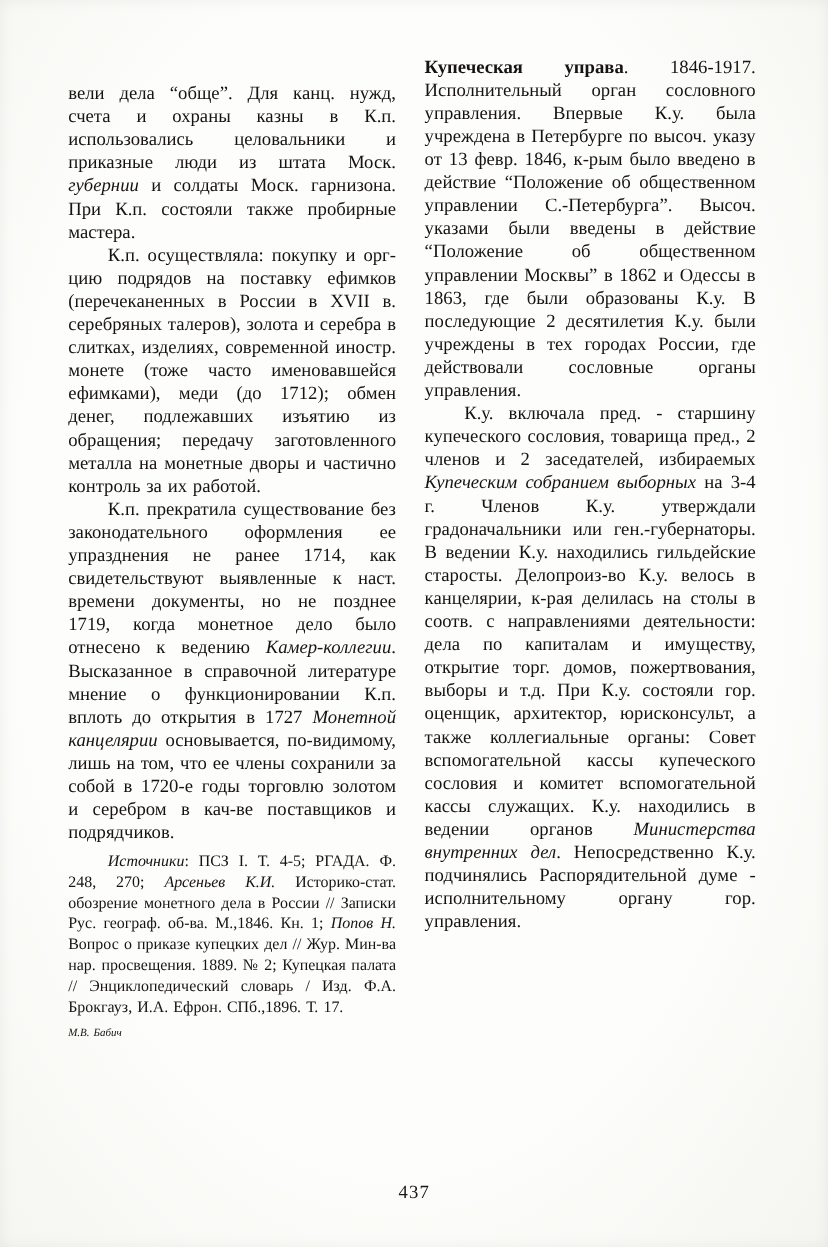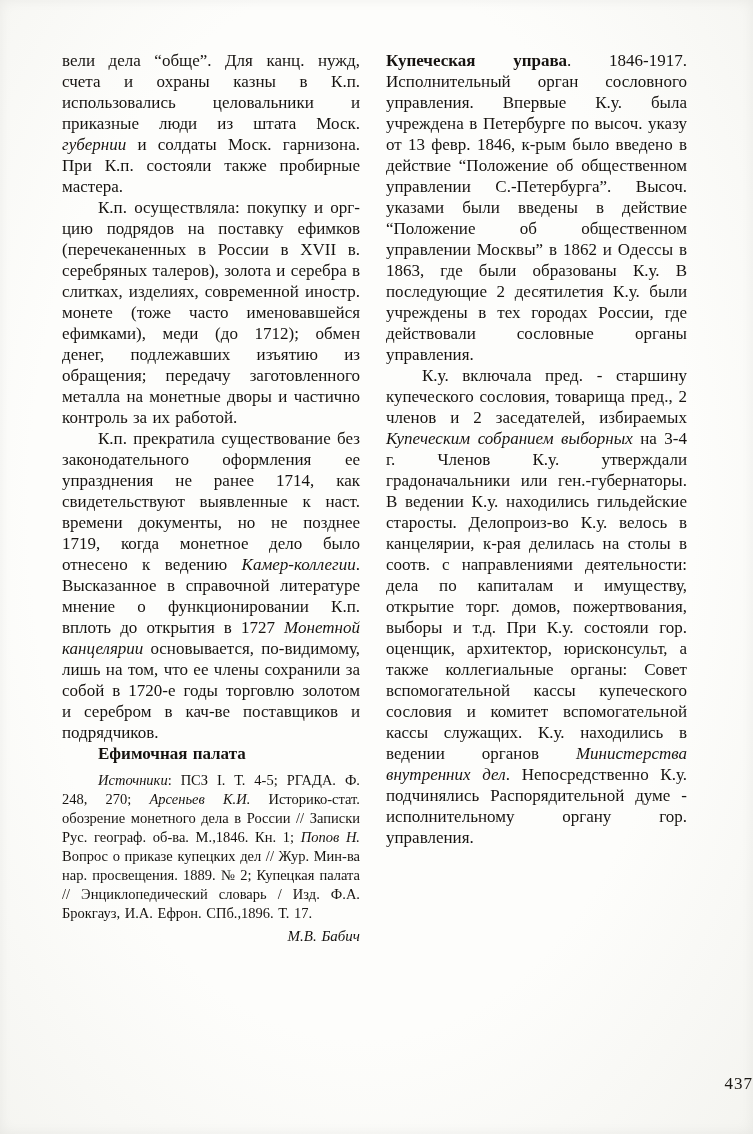--- a/index.html
+++ b/index.html
@@ -26,63 +26,61 @@
     gap: 26px;
   }
   .col {
     font-size: 17px;
     line-height: 21px;
     text-align: justify;
     hyphens: auto;
     -webkit-hyphens: auto;
     word-spacing: 1px;
   }
-  .col-left  { width: 298px; }
+  .col-left  { width: 298px; margin-top: 24px; }
   .col-right { width: 301px; }
   .para {
     margin: 0;
     text-indent: 36px;
   }
   .para.body-noindent { text-indent: 0; }
   .para.synonym-label { margin-top: 11px; }
   .para.synonym-value { }
   .para.sources {
     margin-top: 7px;
     font-size: 14.5px;
     line-height: 19px;
   }
   .para.author {
     text-indent: 0;
-    text-align: right;
     margin-top: 3px;
-    font-size: 15px;
+    font-size: 10px;
   }
   .it { font-style: italic; }
   .bd { font-weight: bold; }
   .pagenum {
     position: absolute;
     left: 0;
     right: 0;
     bottom: 40px;
-    text-align: right;
+    text-align: center;
     font-size: 17px;
     letter-spacing: 1px;
     color: #1a1713;
   }
 </style>
 </head>
 <body>
 
 <div class="page">
   <div class="columns">
     <div class="col col-left">
         <p class="para body-noindent"><span>вели дела “обще”. Для канц. нужд, счета и охраны казны в К.п. использовались целовальники и приказные люди из штата Моск. </span><span class="it">губернии</span><span> и солдаты Моск. гарнизона. При К.п. состояли также пробирные мастера.</span></p>
         <p class="para body"><span>К.п. осуществляла: покупку и орг-цию подрядов на поставку ефимков (перечеканенных в России в XVII в. серебряных талеров), золота и серебра в слитках, изделиях, современной иностр. монете (тоже часто именовавшейся ефимками), меди (до 1712); обмен денег, подлежавших изъятию из обращения; передачу заготовленного металла на монетные дворы и частично контроль за их работой.</span></p>
         <p class="para body"><span>К.п. прекратила существование без законодательного оформления ее упразднения не ранее 1714, как свидетельствуют выявленные к наст. времени документы, но не позднее 1719, когда монетное дело было отнесено к ведению </span><span class="it">Камер-коллегии</span><span>. Высказанное в справочной литературе мнение о функционировании К.п. вплоть до открытия в 1727 </span><span class="it">Монетной канцелярии</span><span> основывается, по-видимому, лишь на том, что ее члены сохранили за собой в 1720-е годы торговлю золотом и серебром в кач-ве поставщиков и подрядчиков.</span></p>
-        <p class="para synonym-value"><span class="bd">Ефимочная палата</span></p>
         <p class="para sources"><span class="it">Источники</span><span>: ПСЗ I. Т. 4-5; РГАДА. Ф. 248, 270; </span><span class="it">Арсеньев К.И.</span><span> Историко-стат. обозрение монетного дела в России // Записки Рус. географ. об-ва. М.,1846. Кн. 1; </span><span class="it">Попов Н.</span><span> Вопрос о приказе купецких дел // Жур. Мин-ва нар. просвещения. 1889. № 2; Купецкая палата // Энциклопедический словарь / Изд. Ф.А. Брокгауз, И.А. Ефрон. СПб.,1896. Т. 17.</span></p>
         <p class="para author"><span class="it">М.В. Бабич</span></p>
       </div>
     <div class="col col-right">
         <p class="para body-noindent"><span class="bd">Купеческая управа</span><span>. 1846-1917. Исполнительный орган сословного управления. Впервые К.у. была учреждена в Петербурге по высоч. указу от 13 февр. 1846, к-рым было введено в действие “Положение об общественном управлении С.-Петербурга”. Высоч. указами были введены в действие “Положение об общественном управлении Москвы” в 1862 и Одессы в 1863, где были образованы К.у. В последующие 2 десятилетия К.у. были учреждены в тех городах России, где действовали сословные органы управления.</span></p>
         <p class="para body"><span>К.у. включала пред. - старшину купеческого сословия, товарища пред., 2 членов и 2 заседателей, избираемых </span><span class="it">Купеческим собранием выборных</span><span> на 3-4 г. Членов К.у. утверждали градоначальники или ген.-губернаторы. В ведении К.у. находились гильдейские старосты. Делопроиз-во К.у. велось в канцелярии, к-рая делилась на столы в соотв. с направлениями деятельности: дела по капиталам и имуществу, открытие торг. домов, пожертвования, выборы и т.д. При К.у. состояли гор. оценщик, архитектор, юрисконсульт, а также коллегиальные органы: Совет вспомогательной кассы купеческого сословия и комитет вспомогательной кассы служащих. К.у. находились в ведении органов </span><span class="it">Министерства внутренних дел</span><span>. Непосредственно К.у. подчинялись Распорядительной думе - исполнительному органу гор. управления.</span></p>
       </div>
   </div>
   <div class="pagenum">437</div>
 </div>

